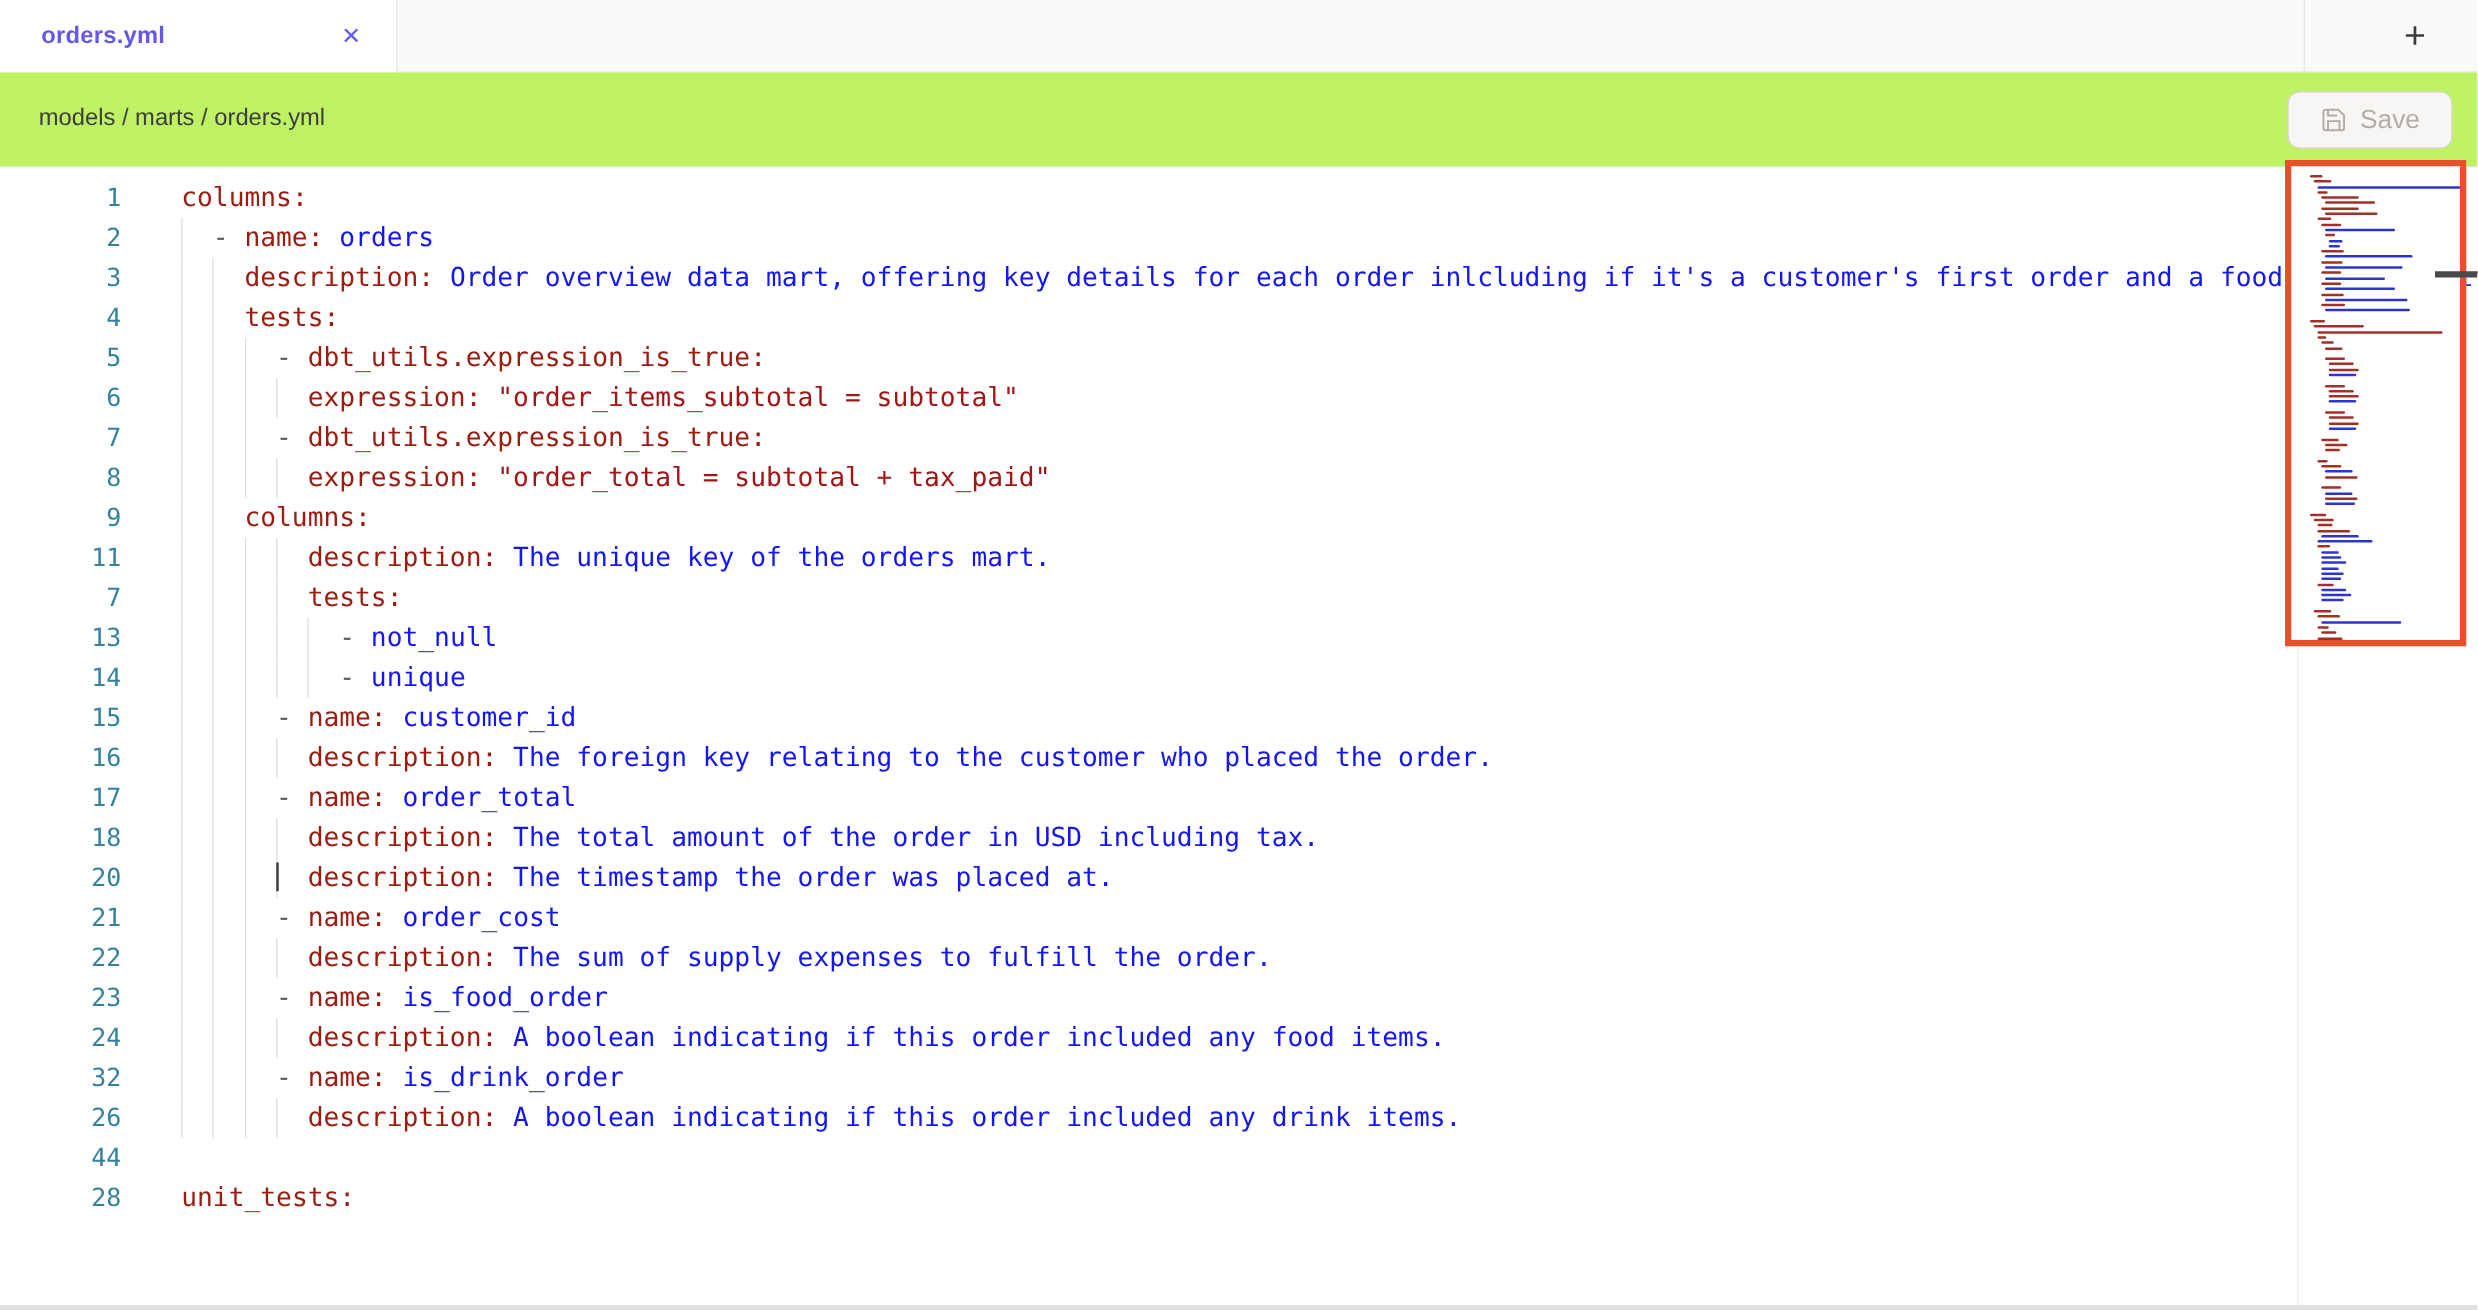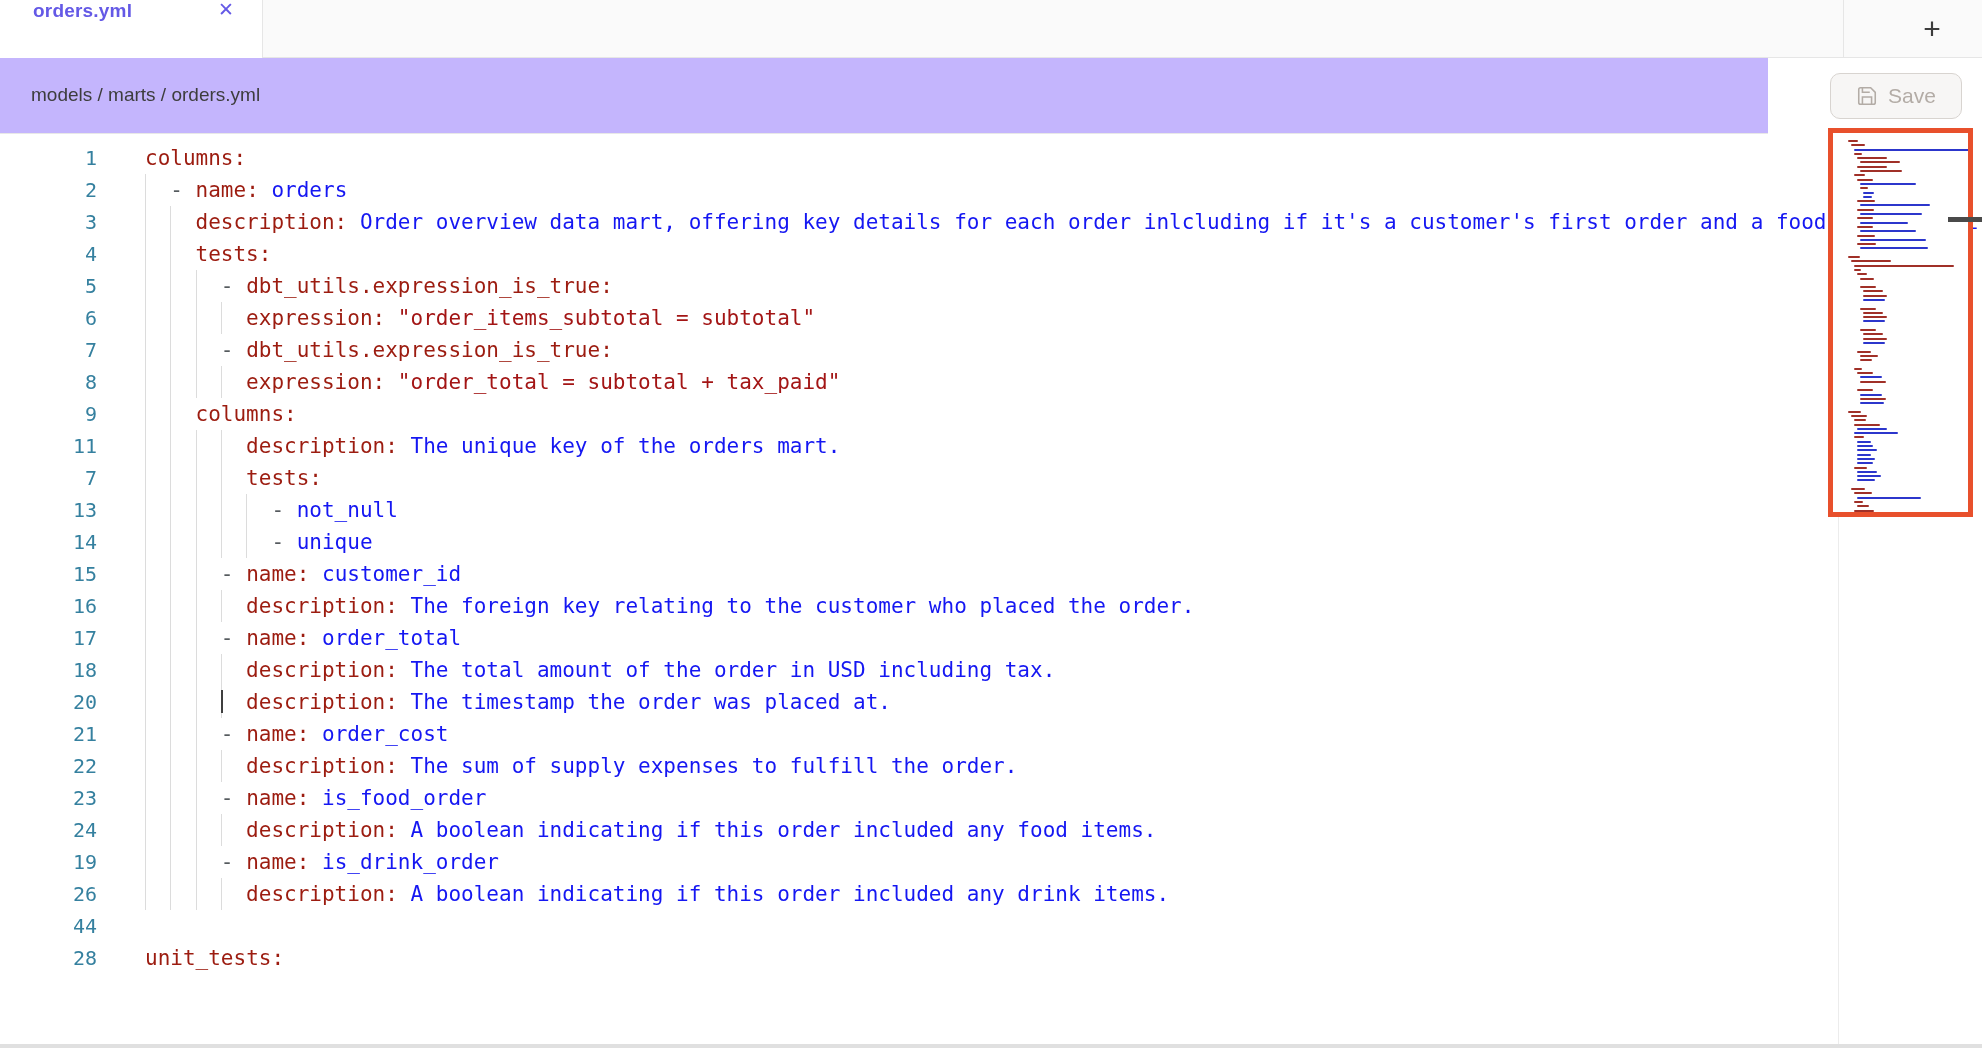--- a/index.html
+++ b/index.html
@@ -1,31 +1,31 @@
 <!DOCTYPE html>
 <html><head>
 <meta charset="utf-8">
 <style>
   html,body{margin:0;padding:0;background:#fff;font-family:"Liberation Sans",sans-serif;}
   body{width:1982px;height:1048px;position:relative;overflow:hidden;}
 
   
   .tabbar{position:absolute;left:0;top:0;width:1982px;height:58px;background:#fafafa;
     border-bottom:1px solid #e6e6e6;box-sizing:border-box;}
-  .tab{position:absolute;left:0;top:0;width:263px;height:58px;background:#fff;
-    border-right:1px solid #e6e6e6;box-sizing:border-box;display:flex;
+  .tab{position:absolute;left:0;top:0;width:318px;height:58px;background:#fff;
+    border-right:1px solid #e6e6e6;box-sizing:border-box;display:flex;align-items:center;
     justify-content:space-between;padding:0 28px 0 33px;}
   .tab-label{color:#6459e6;font-size:19px;font-weight:600;letter-spacing:.2px;}
   .tab-close{color:#6459e6;font-size:19px;line-height:1;cursor:pointer;font-weight:400;}
   .tab-divider{position:absolute;left:1843px;top:0;width:1px;height:58px;background:#e6e6e6;}
   .plus-btn{position:absolute;left:1908px;top:6px;width:48px;height:46px;display:flex;
     align-items:center;justify-content:center;font-size:30px;font-weight:300;color:#3c3c3c;cursor:pointer;}
 
   
-  .crumbbar{position:absolute;left:0;top:58px;width:1768px;height:76px;background:#c4b5fd;
+  .crumbbar{position:absolute;left:0;top:58px;width:1982px;height:76px;background:#bef264;
     border-bottom:1px solid #e8e8e8;box-sizing:border-box;}
   .crumb{position:absolute;left:31px;top:26px;font-size:19px;color:#3d3d3d;}
   .save-btn{position:absolute;left:1830px;top:15px;width:132px;height:46px;border:1.5px solid #d8d4d0;
     background:#f7f6f5;border-radius:10px;display:flex;align-items:center;justify-content:center;
     gap:10px;color:#b3aca6;font-size:21px;font-weight:500;box-sizing:border-box;}
   .save-btn svg{width:22px;height:22px;stroke:#b3aca6;fill:none;stroke-width:1.7;}
 
   
   .editor{position:absolute;left:0;top:134px;width:1982px;height:914px;background:#fff;
     font-family:"DejaVu Sans Mono","Liberation Mono",monospace;font-size:21px;}
@@ -97,21 +97,21 @@
       <div class="line"><span class="gutter">14</span><span class="guide" style="left: 145px;"></span><span class="guide" style="left: 170.28px;"></span><span class="guide" style="left: 195.56px;"></span><span class="guide" style="left: 220.84px;"></span><span class="guide" style="left: 246.12px;"></span><span class="code" style="left: 271.4px;"><span class="tok-m">- </span><span class="tok-v">unique</span></span></div>
       <div class="line"><span class="gutter">15</span><span class="guide" style="left: 145px;"></span><span class="guide" style="left: 170.28px;"></span><span class="guide" style="left: 195.56px;"></span><span class="code" style="left: 220.84px;"><span class="tok-m">- </span><span class="tok-k">name:</span><span class="tok-p"> </span><span class="tok-v">customer_id</span></span></div>
       <div class="line"><span class="gutter">16</span><span class="guide" style="left: 145px;"></span><span class="guide" style="left: 170.28px;"></span><span class="guide" style="left: 195.56px;"></span><span class="guide" style="left: 220.84px;"></span><span class="code" style="left: 246.12px;"><span class="tok-k">description:</span><span class="tok-p"> </span><span class="tok-v">The foreign key relating to the customer who placed the order.</span></span></div>
       <div class="line"><span class="gutter">17</span><span class="guide" style="left: 145px;"></span><span class="guide" style="left: 170.28px;"></span><span class="guide" style="left: 195.56px;"></span><span class="code" style="left: 220.84px;"><span class="tok-m">- </span><span class="tok-k">name:</span><span class="tok-p"> </span><span class="tok-v">order_total</span></span></div>
       <div class="line"><span class="gutter">18</span><span class="guide" style="left: 145px;"></span><span class="guide" style="left: 170.28px;"></span><span class="guide" style="left: 195.56px;"></span><span class="guide" style="left: 220.84px;"></span><span class="code" style="left: 246.12px;"><span class="tok-k">description:</span><span class="tok-p"> </span><span class="tok-v">The total amount of the order in USD including tax.</span></span></div>
       <div class="line"><span class="gutter">20</span><span class="guide" style="left: 145px;"></span><span class="guide" style="left: 170.28px;"></span><span class="guide" style="left: 195.56px;"></span><span class="guide" style="left: 220.84px;"></span><span class="code" style="left: 246.12px;"><span class="tok-k">description:</span><span class="tok-p"> </span><span class="tok-v">The timestamp the order was placed at.</span></span><span class="cursor" style="left: 220.84px; top: 4px;"></span></div>
       <div class="line"><span class="gutter">21</span><span class="guide" style="left: 145px;"></span><span class="guide" style="left: 170.28px;"></span><span class="guide" style="left: 195.56px;"></span><span class="code" style="left: 220.84px;"><span class="tok-m">- </span><span class="tok-k">name:</span><span class="tok-p"> </span><span class="tok-v">order_cost</span></span></div>
       <div class="line"><span class="gutter">22</span><span class="guide" style="left: 145px;"></span><span class="guide" style="left: 170.28px;"></span><span class="guide" style="left: 195.56px;"></span><span class="guide" style="left: 220.84px;"></span><span class="code" style="left: 246.12px;"><span class="tok-k">description:</span><span class="tok-p"> </span><span class="tok-v">The sum of supply expenses to fulfill the order.</span></span></div>
       <div class="line"><span class="gutter">23</span><span class="guide" style="left: 145px;"></span><span class="guide" style="left: 170.28px;"></span><span class="guide" style="left: 195.56px;"></span><span class="code" style="left: 220.84px;"><span class="tok-m">- </span><span class="tok-k">name:</span><span class="tok-p"> </span><span class="tok-v">is_food_order</span></span></div>
       <div class="line"><span class="gutter">24</span><span class="guide" style="left: 145px;"></span><span class="guide" style="left: 170.28px;"></span><span class="guide" style="left: 195.56px;"></span><span class="guide" style="left: 220.84px;"></span><span class="code" style="left: 246.12px;"><span class="tok-k">description:</span><span class="tok-p"> </span><span class="tok-v">A boolean indicating if this order included any food items.</span></span></div>
-      <div class="line"><span class="gutter">19</span><span class="guide" style="left: 145px;"></span><span class="guide" style="left: 170.28px;"></span><span class="guide" style="left: 195.56px;"></span><span class="code" style="left: 220.84px;"><span class="tok-m">- </span><span class="tok-k">name:</span><span class="tok-p"> </span><span class="tok-v">is_drink_order</span></span></div>
+      <div class="line"><span class="gutter">32</span><span class="guide" style="left: 145px;"></span><span class="guide" style="left: 170.28px;"></span><span class="guide" style="left: 195.56px;"></span><span class="code" style="left: 220.84px;"><span class="tok-m">- </span><span class="tok-k">name:</span><span class="tok-p"> </span><span class="tok-v">is_drink_order</span></span></div>
       <div class="line"><span class="gutter">26</span><span class="guide" style="left: 145px;"></span><span class="guide" style="left: 170.28px;"></span><span class="guide" style="left: 195.56px;"></span><span class="guide" style="left: 220.84px;"></span><span class="code" style="left: 246.12px;"><span class="tok-k">description:</span><span class="tok-p"> </span><span class="tok-v">A boolean indicating if this order included any drink items.</span></span></div>
       <div class="line"><span class="gutter">44</span><span class="code" style="left: 145px;"></span></div>
       <div class="line"><span class="gutter">28</span><span class="code" style="left: 145px;"><span class="tok-k">unit_tests:</span></span></div>
     </div>
   <div class="mm-edge"></div>
   <div class="hscroll"></div>
 </div>
 
 <div class="minimap-box">
   <div class="mm-rows" id="mmrows">

